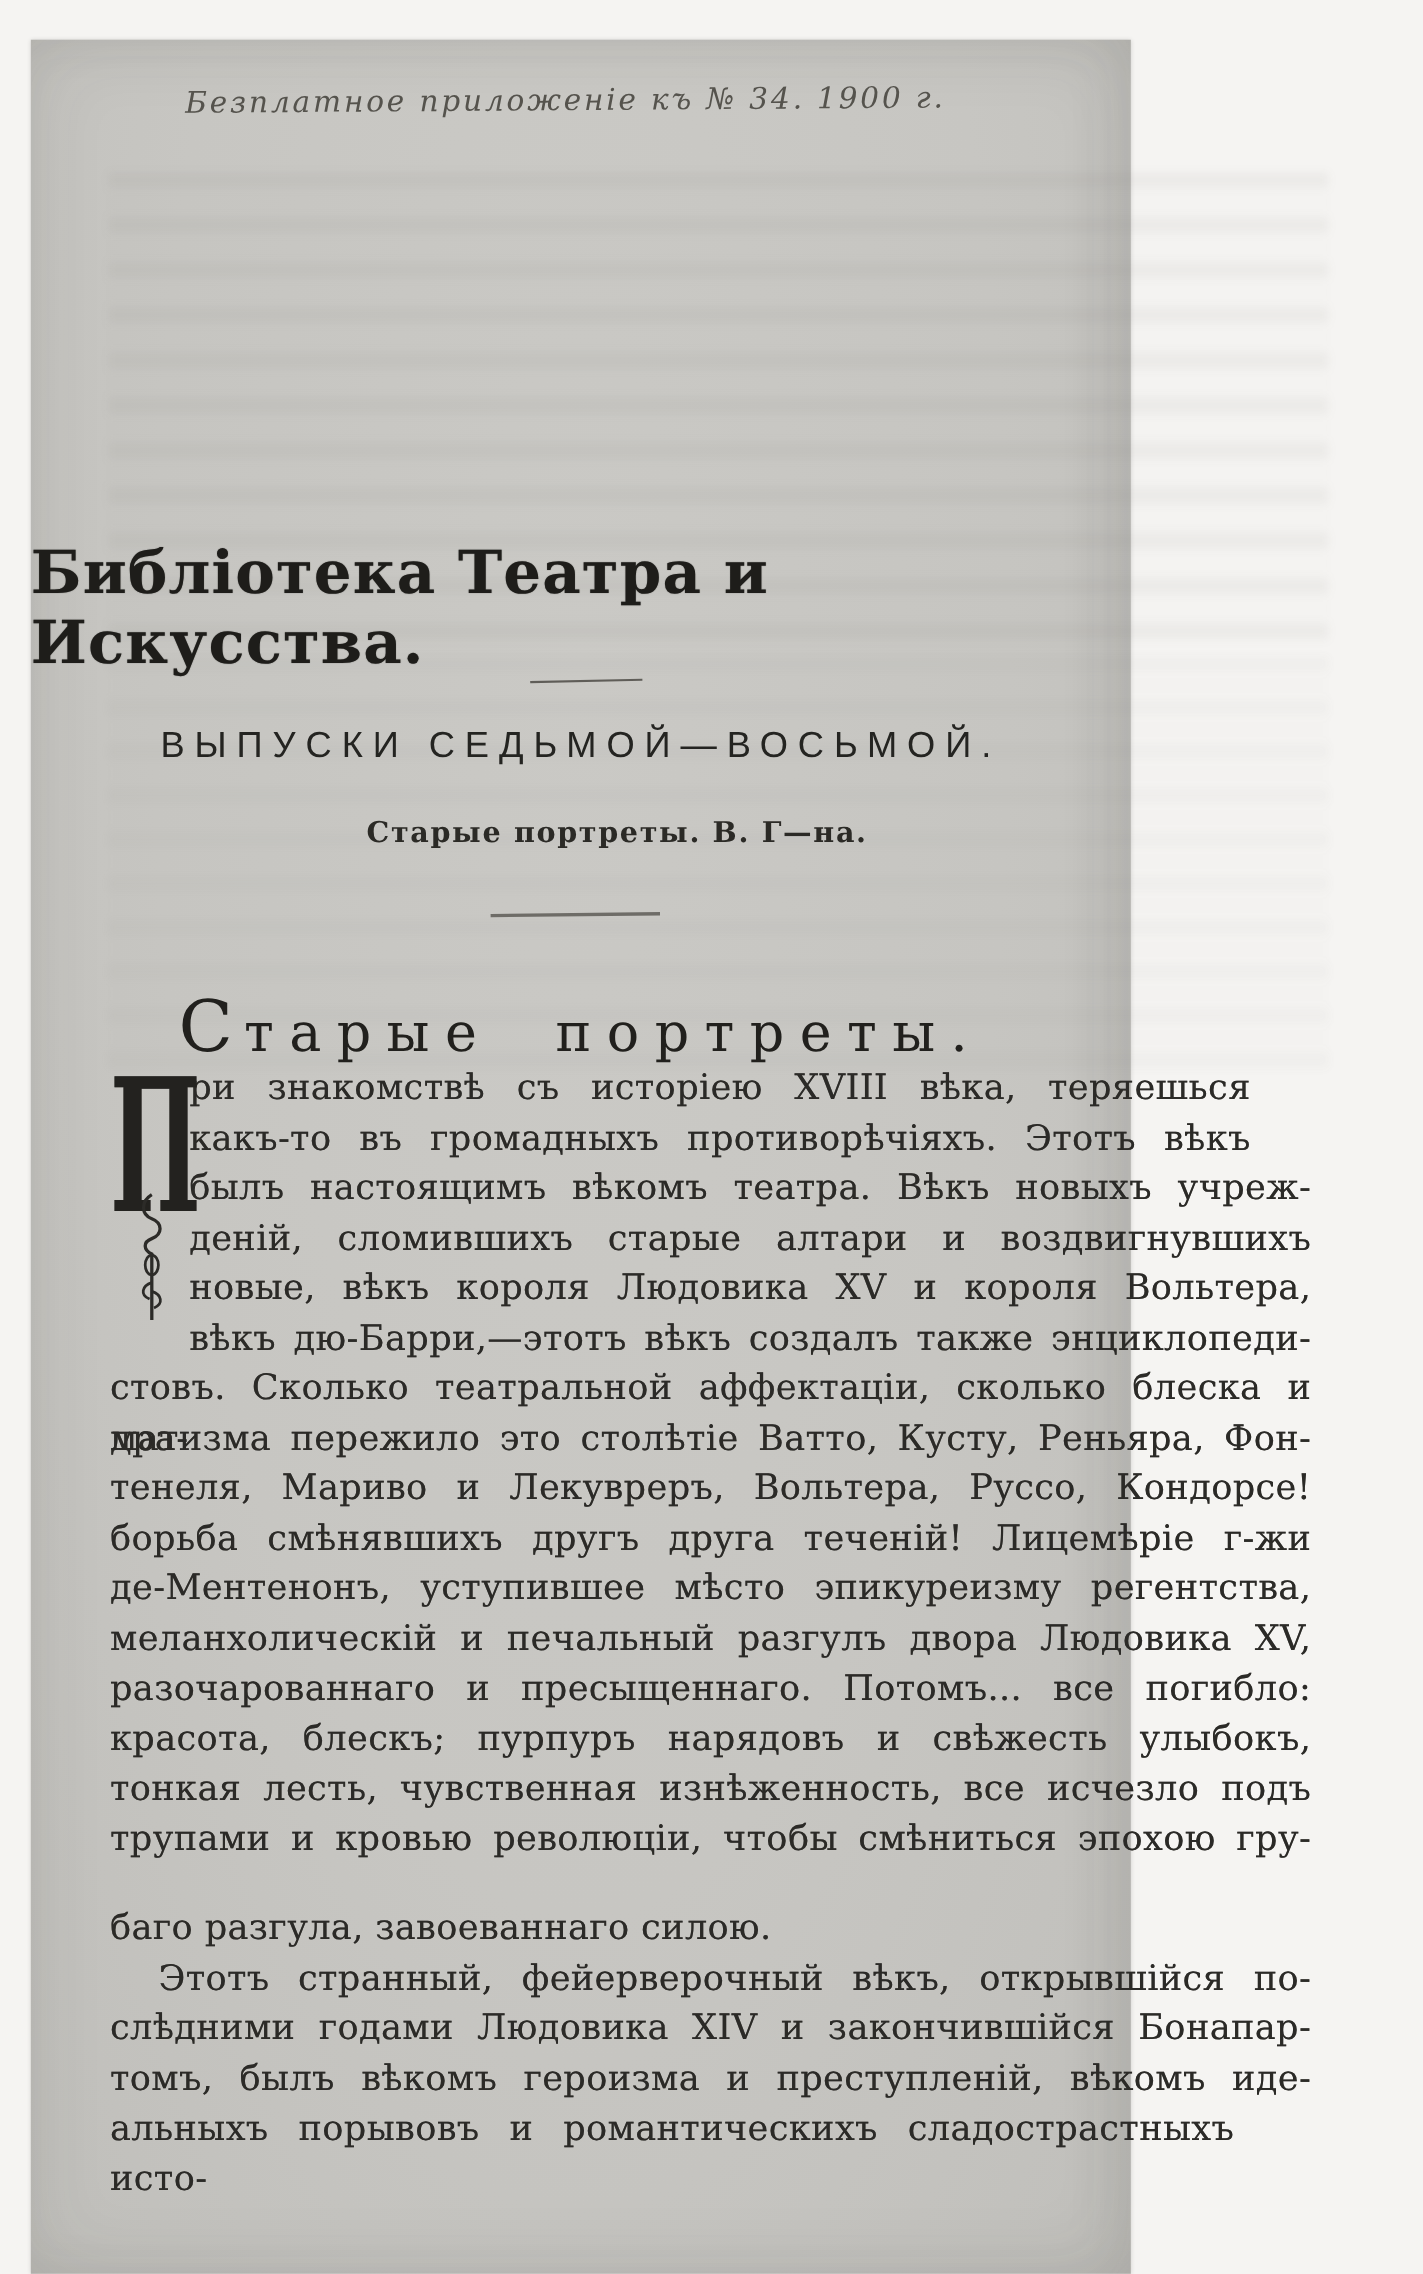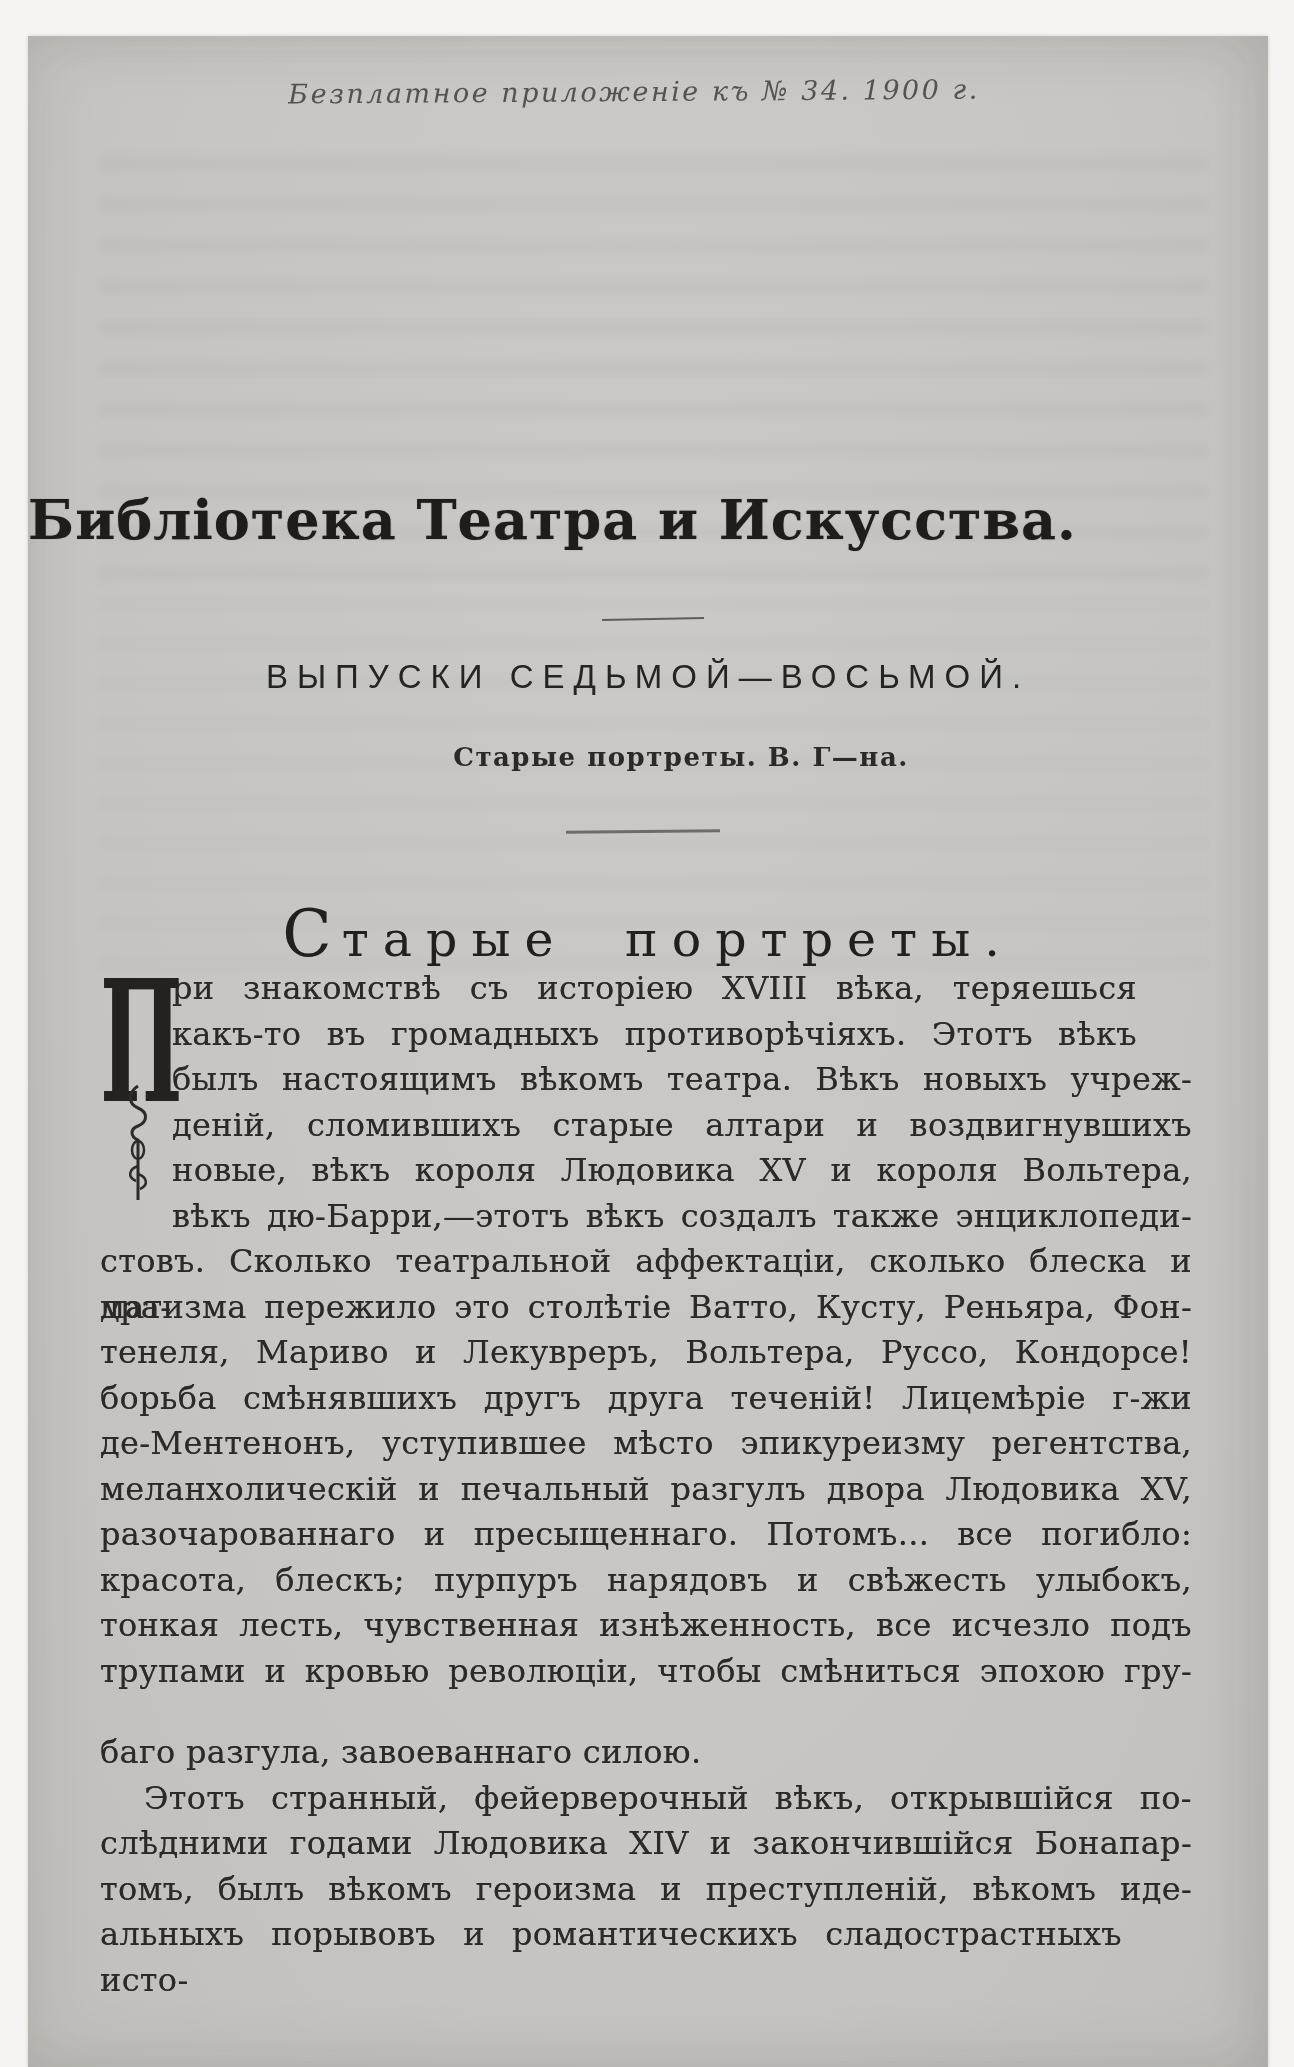--- a/index.html
+++ b/index.html
@@ -5,21 +5,21 @@
   html, body {
     margin: 0; padding: 0;
     width: 1294px; height: 2067px;
     background: #f5f4f2;
     overflow: hidden;
     font-family: "DejaVu Serif", serif;
   }
   .page {
     position: absolute;
     left: 28px; top: 36px;
-    width: 1240px; height: 2031px;
+    width: 1000px; height: 2031px;
     background: radial-gradient(ellipse at 50% 28%, #cbcac6 0%, #c7c6c2 55%, #c0bfbb 100%);
     box-shadow: inset 0 0 70px rgba(60,58,52,0.10), inset -18px 0 45px rgba(60,58,52,0.07), 0 0 4px rgba(0,0,0,0.15);
   }
   
   .ghost {
     position: absolute; left: 70px; width: 1110px;
     filter: blur(4px);
     pointer-events: none;
   }
   .ghost-a {

